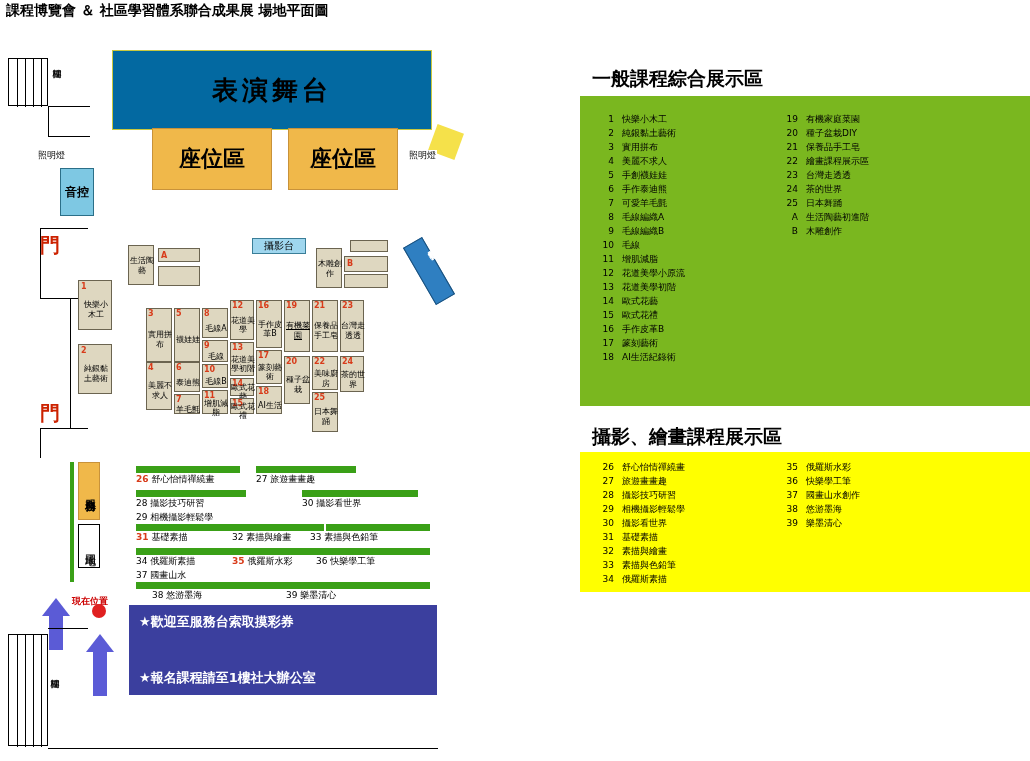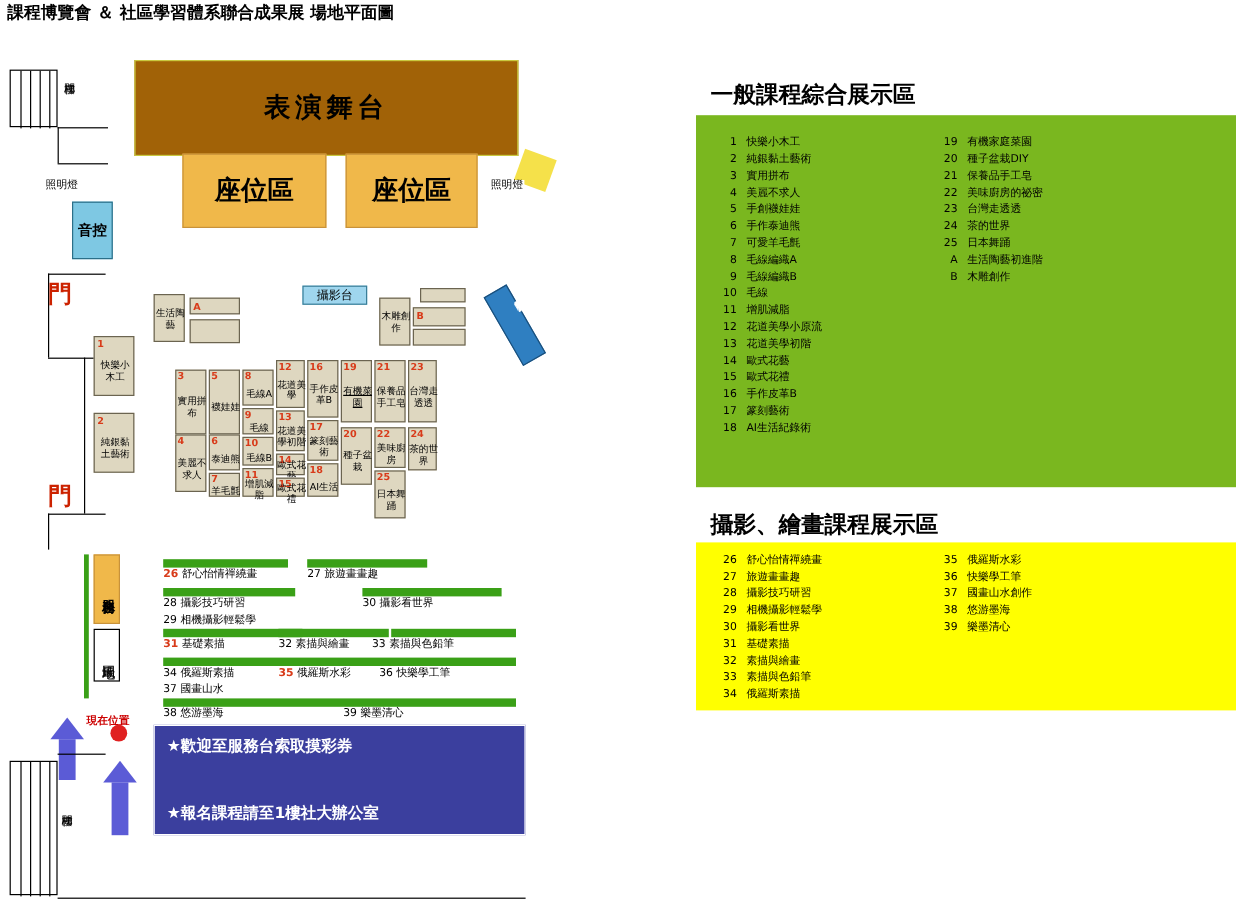--- a/index.html
+++ b/index.html
@@ -36,21 +36,21 @@
 </div>
 <div class="abs vert tiny" style="left:48px;top:62px;width:14px;">樓梯間</div>
 <div class="abs" style="left:48px;top:106px;width:42px;height:1px;background:#000;"></div>
 <div class="abs" style="left:48px;top:106px;width:1px;height:30px;background:#000;"></div>
 <div class="abs" style="left:48px;top:136px;width:42px;height:1px;background:#000;"></div>
 
 <div class="abs tiny" style="left:38px;top:150px;">照明燈</div>
 
 <div class="abs ctr" style="left:60px;top:168px;width:34px;height:48px;background:#7ec8e3;border:1px solid #2b6f88;font-size:12px;font-weight:bold;">音控</div>
 
-<div class="abs ctr" style="left:112px;top:50px;width:320px;height:80px;background:#a16207;border:1px solid #c9c83f;font-size:22px;font-weight:bold;letter-spacing:4px;">表演舞台</div>
+<div class="abs ctr" style="left:112px;top:50px;width:320px;height:80px;background:#0369a1;border:1px solid #c9c83f;font-size:26px;font-weight:bold;letter-spacing:4px;">表演舞台</div>
 
 <div class="abs ctr" style="left:152px;top:128px;width:120px;height:62px;background:#f0b84a;border:1px solid #c8923a;font-size:22px;font-weight:bold;">座位區</div>
 <div class="abs ctr" style="left:288px;top:128px;width:110px;height:62px;background:#f0b84a;border:1px solid #c8923a;font-size:22px;font-weight:bold;">座位區</div>
 
 <div class="abs" style="left:432px;top:128px;width:28px;height:28px;background:#f5e14a;transform:rotate(20deg);"></div>
 <div class="abs tiny" style="left:408px;top:150px;background:#fff;padding:0 1px;">照明燈</div>
 
 <div class="abs" style="left:40px;top:228px;width:48px;height:1px;background:#000;"></div>
 <div class="abs" style="left:40px;top:228px;width:1px;height:70px;background:#000;"></div>
 <div class="abs" style="left:40px;top:232px;font-size:20px;font-weight:bold;color:#cc2200;">門</div>
@@ -220,21 +220,21 @@
   <div class="abs band" style="left:190px;top:58px;width:104px;background:#3aa017;"></div>
   <div class="abs tiny" style="left:174px;top:66px;"><span>33</span> <span>素描與色鉛筆</span></div>
 
   <div class="abs band" style="left:0;top:82px;width:294px;background:#3aa017;"></div>
   <div class="abs tiny" style="left:0;top:90px;"><span>34</span> <span>俄羅斯素描</span></div>
   <div class="abs tiny" style="left:96px;top:90px;"><span class="boothnum">35</span> <span>俄羅斯水彩</span></div>
   <div class="abs tiny" style="left:180px;top:90px;"><span>36</span> <span>快樂學工筆</span></div>
   <div class="abs tiny" style="left:0;top:104px;"><span>37</span> <span>國畫山水</span></div>
 
   <div class="abs band" style="left:0;top:116px;width:294px;background:#3aa017;"></div>
-  <div class="abs tiny" style="left:0;top:124px;"><span>38</span> <span>悠游墨海</span></div>
+  <div class="abs tiny" style="left:16px;top:124px;"><span>38</span> <span>悠游墨海</span></div>
   <div class="abs tiny" style="left:150px;top:124px;"><span>39</span> <span>樂墨清心</span></div>
 </div>
 
 <div class="abs tiny" style="left:72px;top:596px;color:#cc0000;font-weight:bold;">現在位置</div>
 <div class="abs" style="left:92px;top:604px;width:14px;height:14px;border-radius:50%;background:#e02020;"></div>
 
 <div class="abs" style="left:42px;top:598px;">
   <div class="arrow-up"></div>
   <div class="arrow-stem" style="height:34px;margin-left:7px;"></div>
 </div>
@@ -343,21 +343,21 @@
     <div class="tiny" style="display:flex;margin-bottom:4px;">
         <span style="width:22px;text-align:right;margin-right:8px;">20</span>
         <span>種子盆栽DIY</span>
       </div>
     <div class="tiny" style="display:flex;margin-bottom:4px;">
         <span style="width:22px;text-align:right;margin-right:8px;">21</span>
         <span>保養品手工皂</span>
       </div>
     <div class="tiny" style="display:flex;margin-bottom:4px;">
         <span style="width:22px;text-align:right;margin-right:8px;">22</span>
-        <span>美味廚房的祕密</span>
+        <span>繪畫課程展示區</span>
       </div>
     <div class="tiny" style="display:flex;margin-bottom:4px;">
         <span style="width:22px;text-align:right;margin-right:8px;">23</span>
         <span>台灣走透透</span>
       </div>
     <div class="tiny" style="display:flex;margin-bottom:4px;">
         <span style="width:22px;text-align:right;margin-right:8px;">24</span>
         <span>茶的世界</span>
       </div>
     <div class="tiny" style="display:flex;margin-bottom:4px;">

